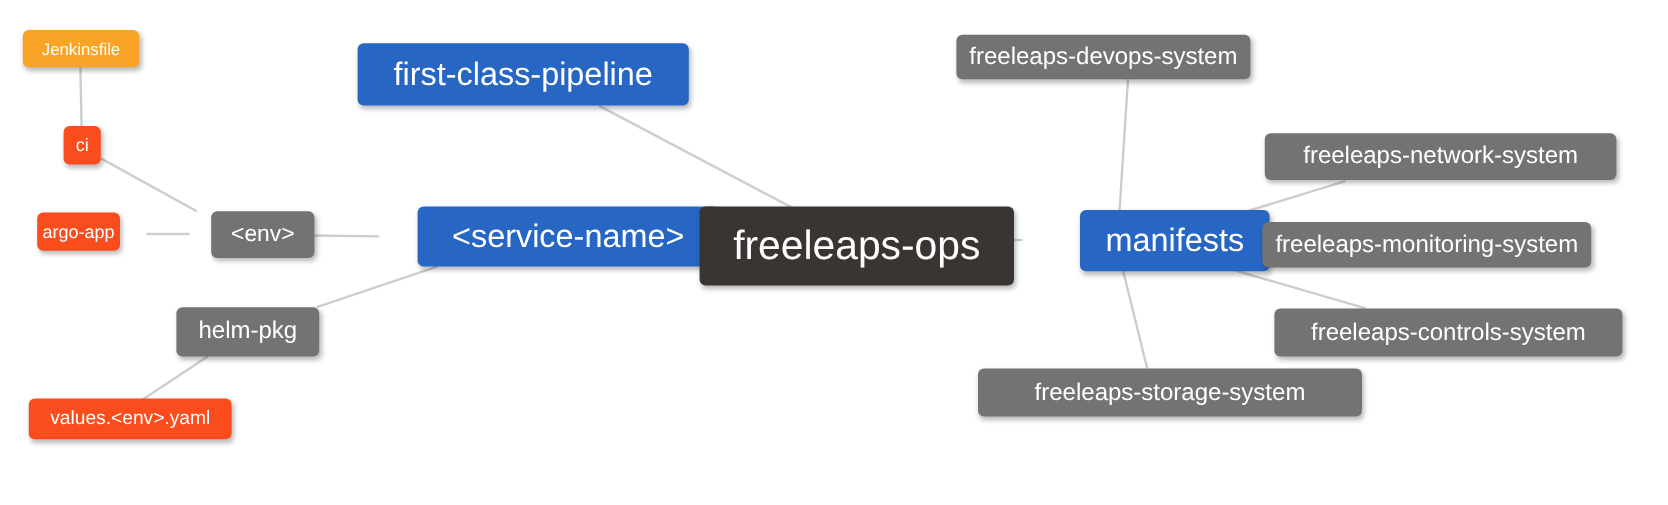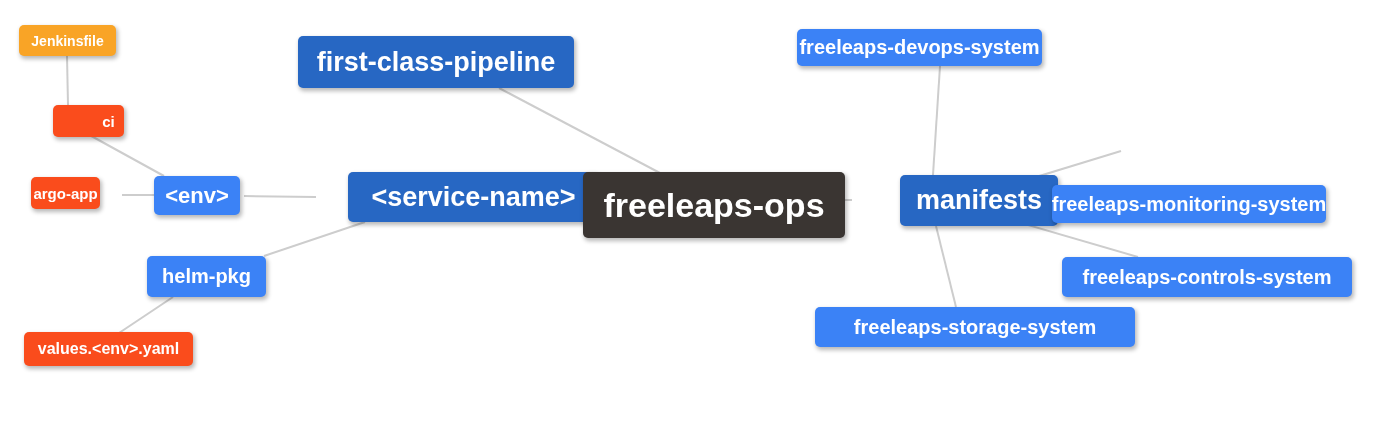--- a/index.html
+++ b/index.html
@@ -2,44 +2,43 @@
 <html><head>
 <meta charset="utf-8">
 <style>
   html,body{margin:0;padding:0;background:#ffffff;}
   .canvas{
     position:relative;
     width:1390px;height:421px;
     background:#ffffff;
     overflow:hidden;
     font-family:"Liberation Sans", sans-serif;
-    font-weight:bold;
   }
   .edges{position:absolute;left:0;top:0;width:1390px;height:421px;}
   .edges line{stroke:#cdcdcd;stroke-width:2;}
   .node{
     position:absolute;
     display:flex;align-items:center;justify-content:center;
     color:#ffffff;
     border-radius:5px;
     box-shadow:1.5px 2.5px 4px rgba(0,0,0,0.28);
     white-space:nowrap;
     cursor:pointer;
     user-select:none;
   }
   .c-blue{background:#2767c3;}
-  .c-green{background:#3b82f6;}
+  .c-green{background:#737373;}
   .c-orange{background:#f9a426;}
   .c-red{background:#fa4c1c;}
   .c-dark{background:#3a3532;}
 
   #n-jenkinsfile{left:19px;top:25px;width:97px;height:31px;font-size:14px;}
-  #n-ci{left:53px;top:105px;width:31px;height:32px;font-size:15px;padding-left:40px;}
+  #n-ci{left:53px;top:105px;width:31px;height:32px;font-size:15px;}
   #n-argo-app{left:31px;top:177px;width:69px;height:32px;font-size:15px;}
-  #n-env{left:154px;top:176px;width:86px;height:39px;font-size:22px;}
+  #n-env{left:176px;top:176px;width:86px;height:39px;font-size:19px;}
   #n-helm-pkg{left:147px;top:256px;width:119px;height:41px;font-size:20px;}
   #n-values{left:24px;top:332px;width:169px;height:34px;font-size:16px;}
   #n-fcp{left:298px;top:36px;width:276px;height:52px;font-size:27px;}
   #n-service{left:316px;top:172px;width:251px;height:50px;font-size:27px;margin-left:32px;}
   #n-ops{left:583px;top:172px;width:262px;height:66px;font-size:34px;}
   #n-manifests{left:900px;top:175px;width:158px;height:51px;font-size:27px;}
   #n-devops{left:797px;top:29px;width:245px;height:37px;font-size:20px;}
   #n-network{left:1054px;top:111px;width:293px;height:39px;font-size:20px;}
   #n-monitoring{left:1052px;top:185px;width:274px;height:38px;font-size:20px;}
   #n-controls{left:1062px;top:257px;width:290px;height:40px;font-size:20px;}
@@ -71,17 +70,18 @@
   <div class="node c-red" id="n-ci">ci</div>
   <div class="node c-red" id="n-argo-app">argo-app</div>
   <div class="node c-green" id="n-env">&lt;env&gt;</div>
   <div class="node c-green" id="n-helm-pkg">helm-pkg</div>
   <div class="node c-red" id="n-values">values.&lt;env&gt;.yaml</div>
   <div class="node c-blue" id="n-fcp">first-class-pipeline</div>
   <div class="node c-blue" id="n-service">&lt;service-name&gt;</div>
   <div class="node c-dark" id="n-ops">freeleaps-ops</div>
   <div class="node c-blue" id="n-manifests">manifests</div>
   <div class="node c-green" id="n-devops">freeleaps-devops-system</div>
+  <div class="node c-green" id="n-network">freeleaps-network-system</div>
   <div class="node c-green" id="n-monitoring">freeleaps-monitoring-system</div>
   <div class="node c-green" id="n-controls">freeleaps-controls-system</div>
   <div class="node c-green" id="n-storage">freeleaps-storage-system</div>
 
 </div>
 
 </body></html>

